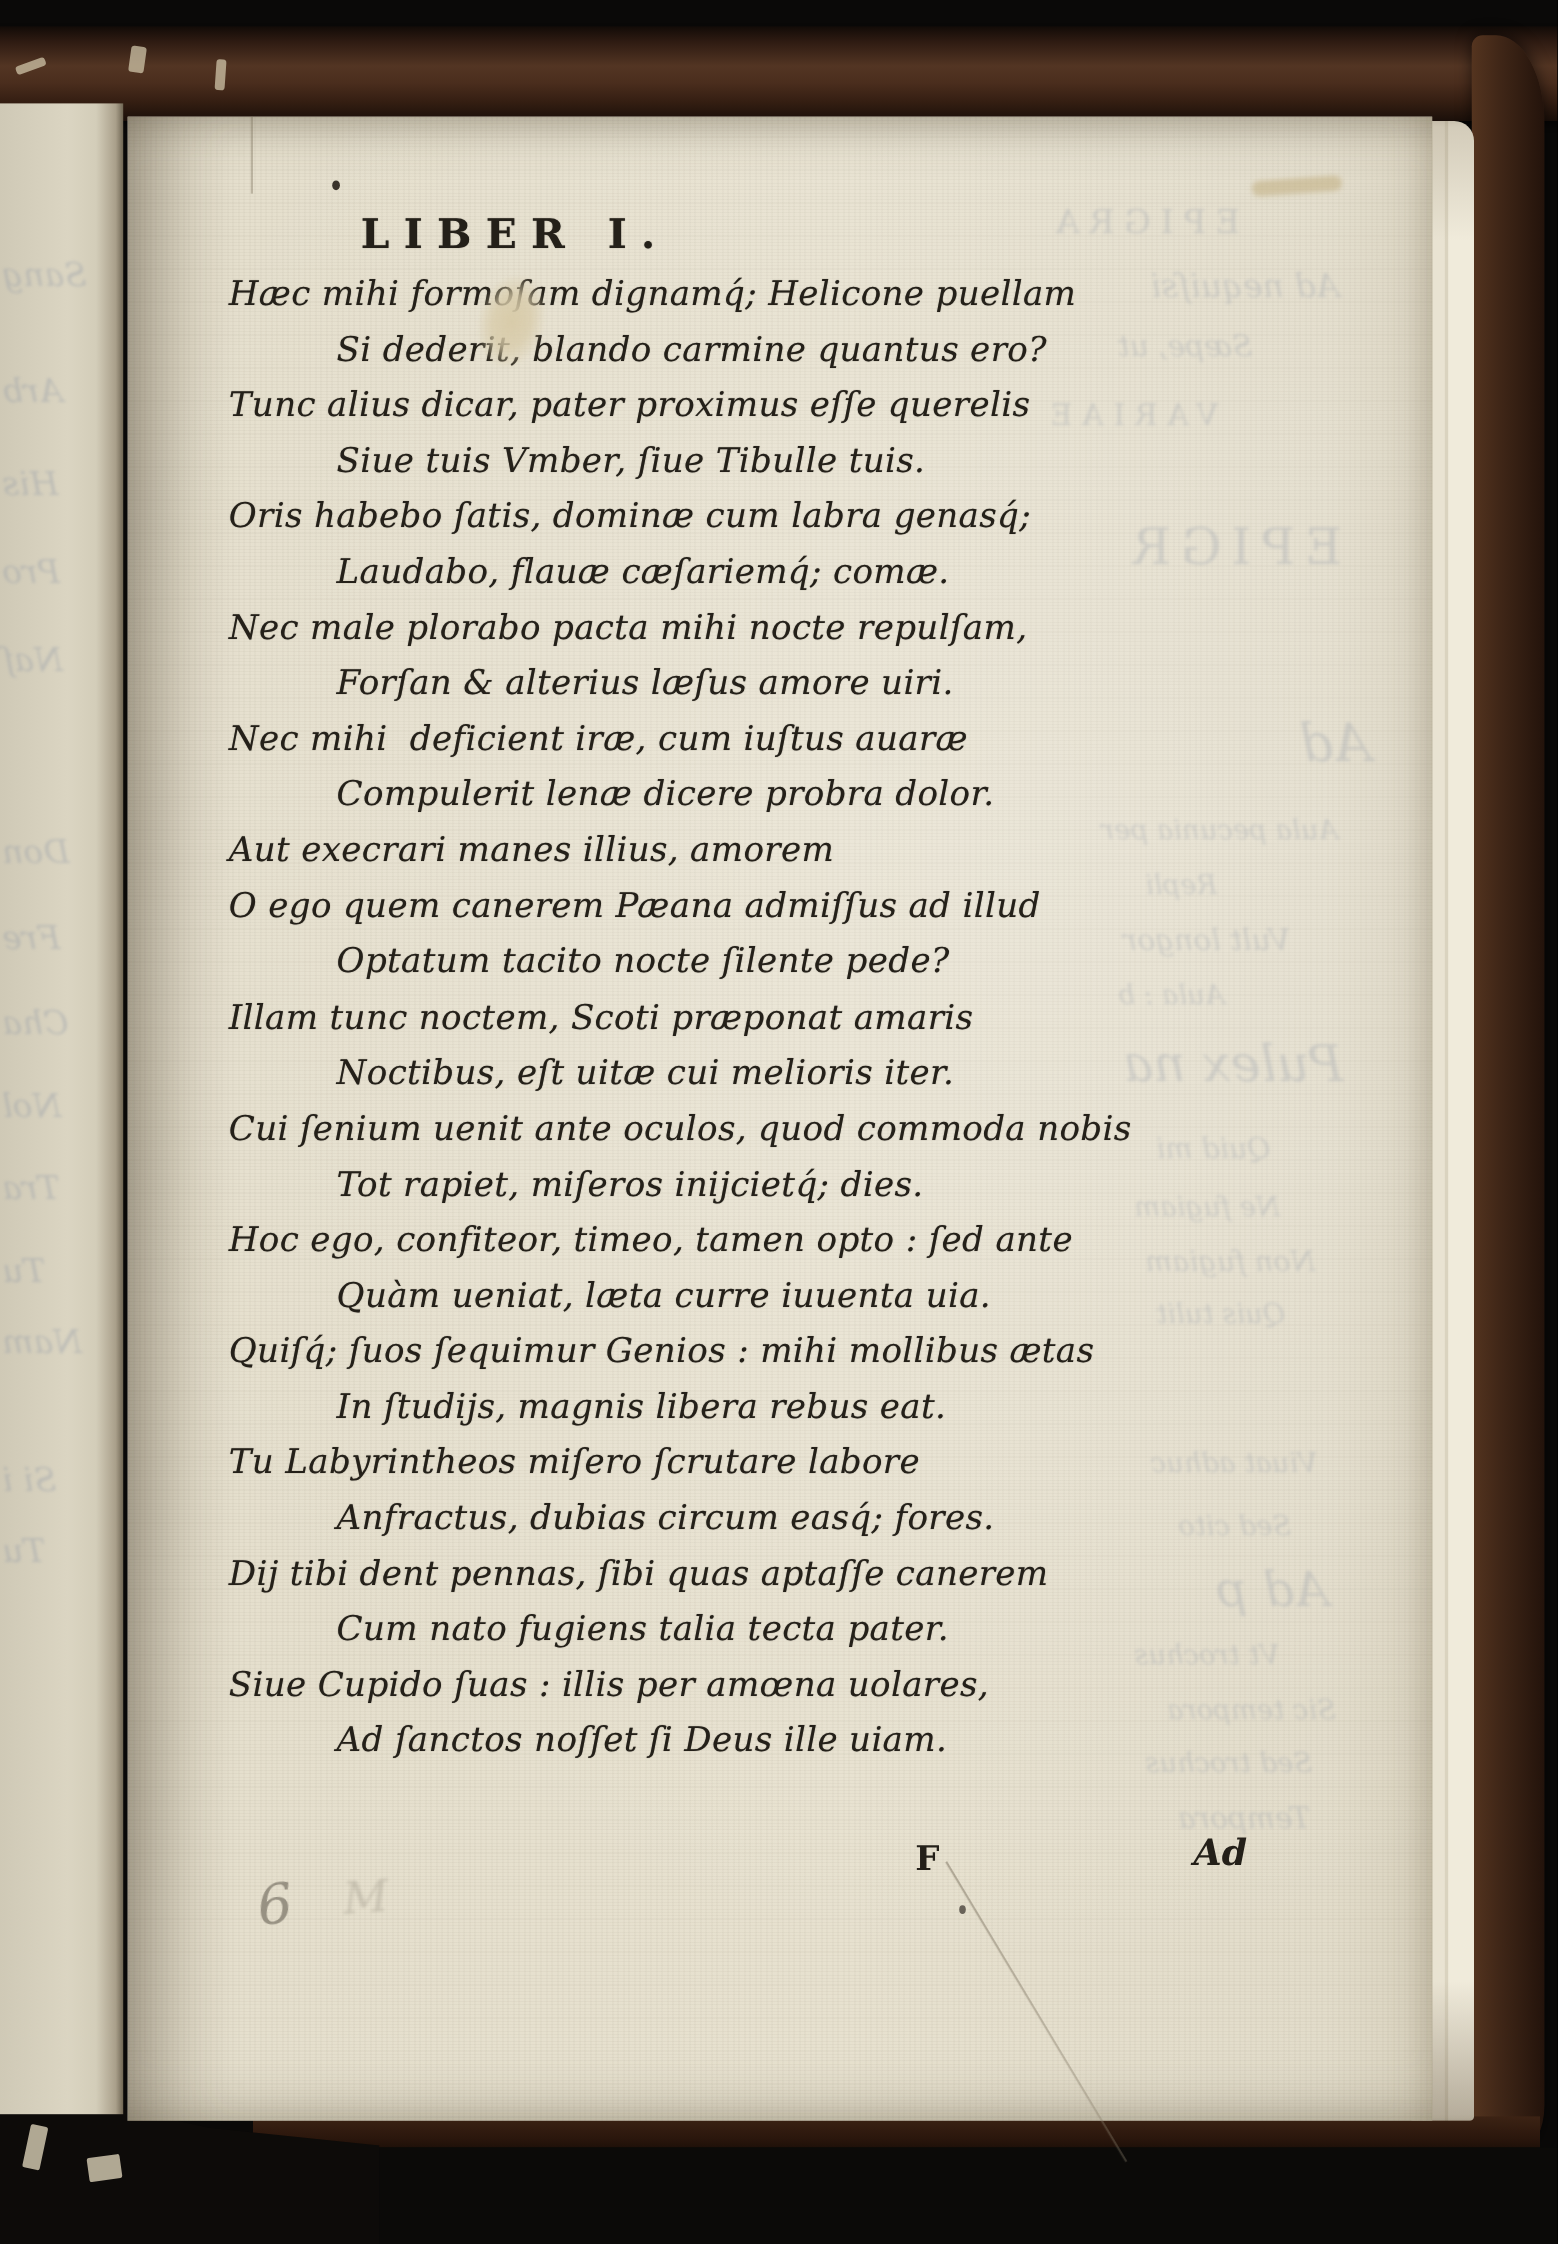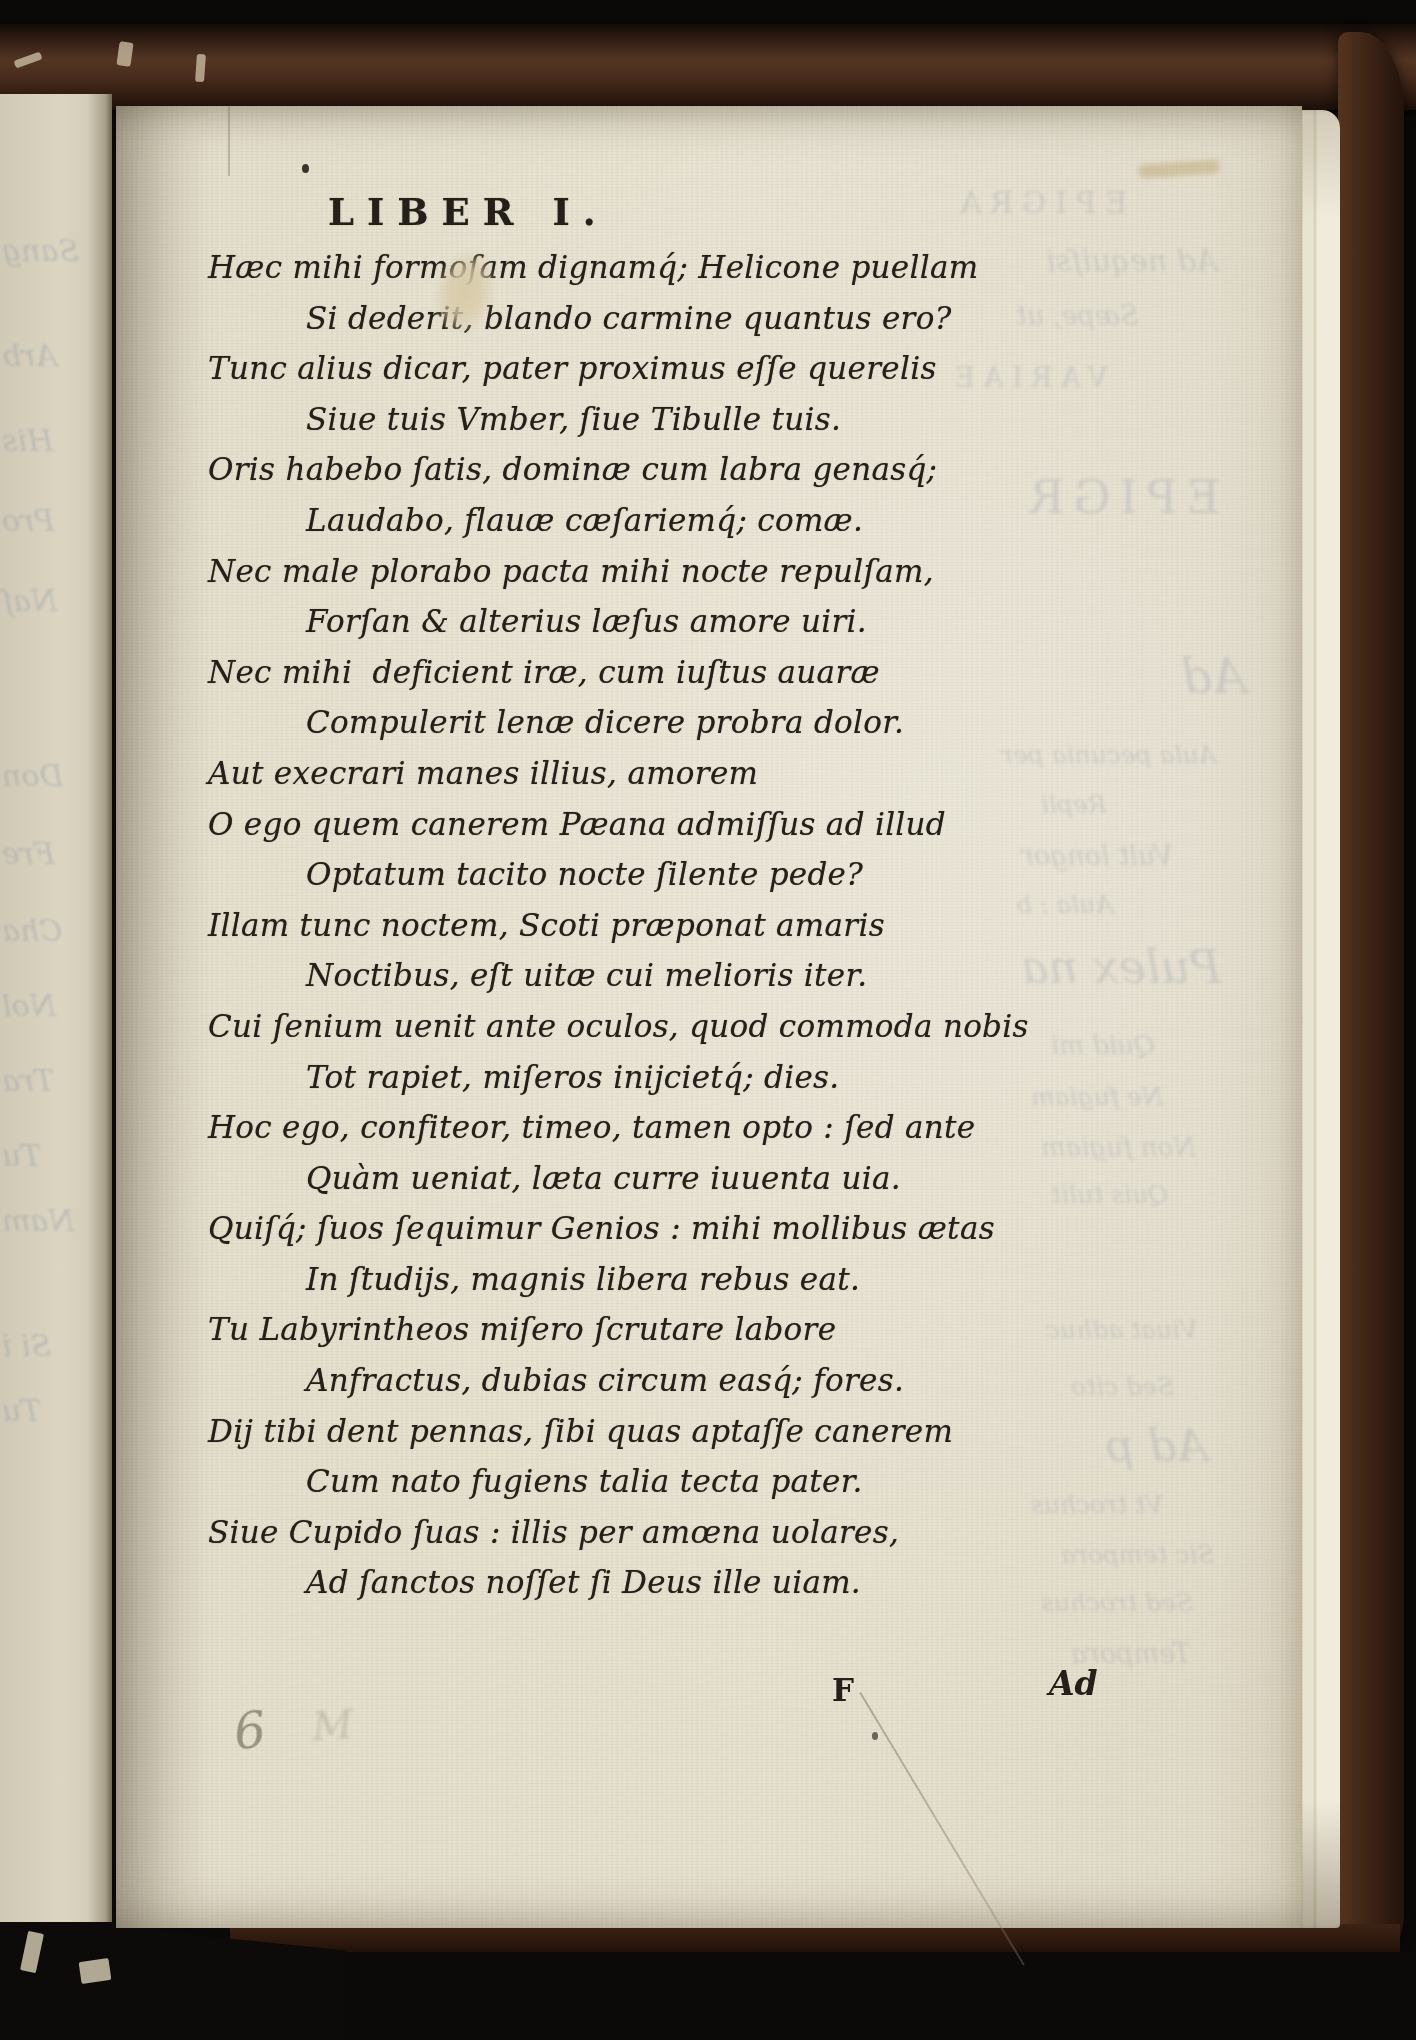--- a/index.html
+++ b/index.html
@@ -91,21 +91,21 @@
     font-style:italic;font-size:31px;letter-spacing:.3px;
     white-space:pre;
     text-shadow:0 0 1px rgba(25,20,15,.45);
   }
   .poem .line.indent{padding-left:98px;}
   .signature-mark{
     position:absolute;left:716px;top:1566px;
     font-size:31px;font-weight:700;color:var(--ink);
   }
   .catchword{
-    position:absolute;left:933px;top:1558px;
+    position:absolute;left:969px;top:1558px;
     font-size:33px;font-style:italic;font-weight:700;color:var(--ink);
   }
   .folio-number{
     position:absolute;left:118px;top:1596px;
     font-size:50px;font-style:italic;color:var(--pencil);
     transform:rotate(-6deg);opacity:.85;filter:blur(.4px);
   }
   .pencil-mark{
     position:absolute;left:196px;top:1596px;
     font-size:40px;font-style:italic;color:var(--pencil);

